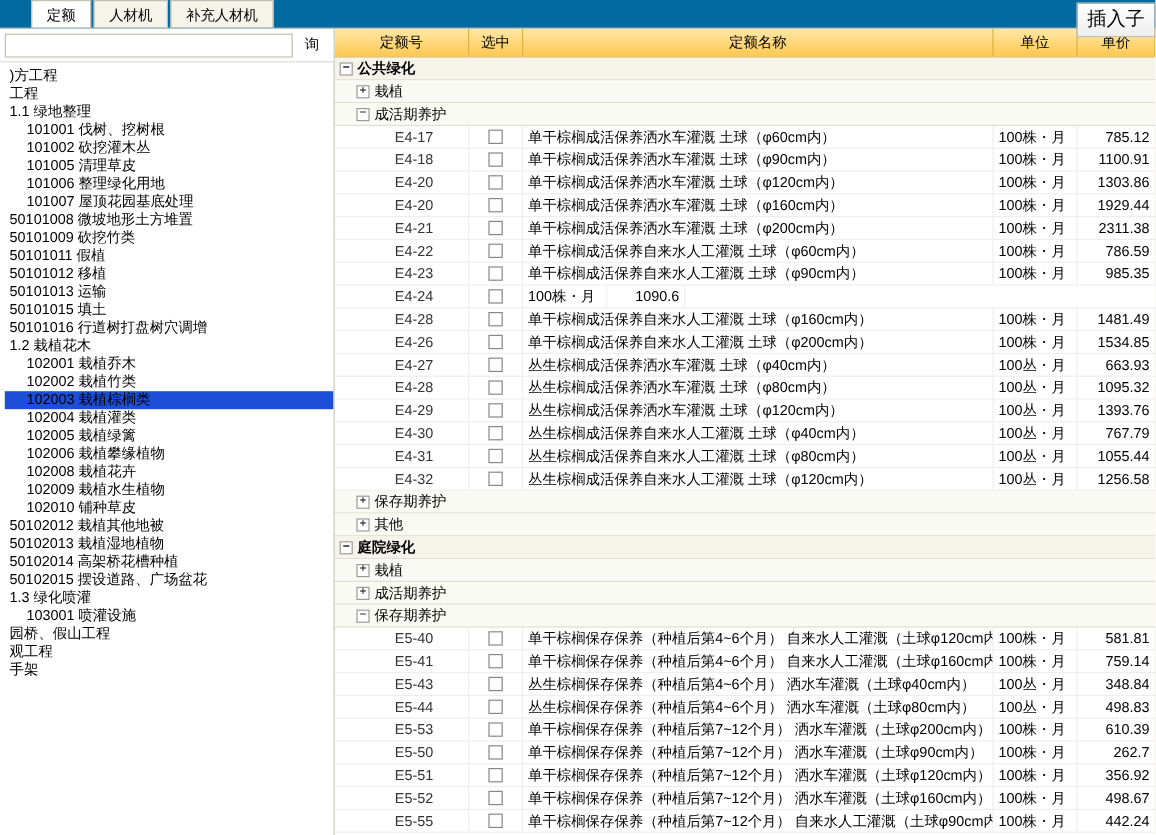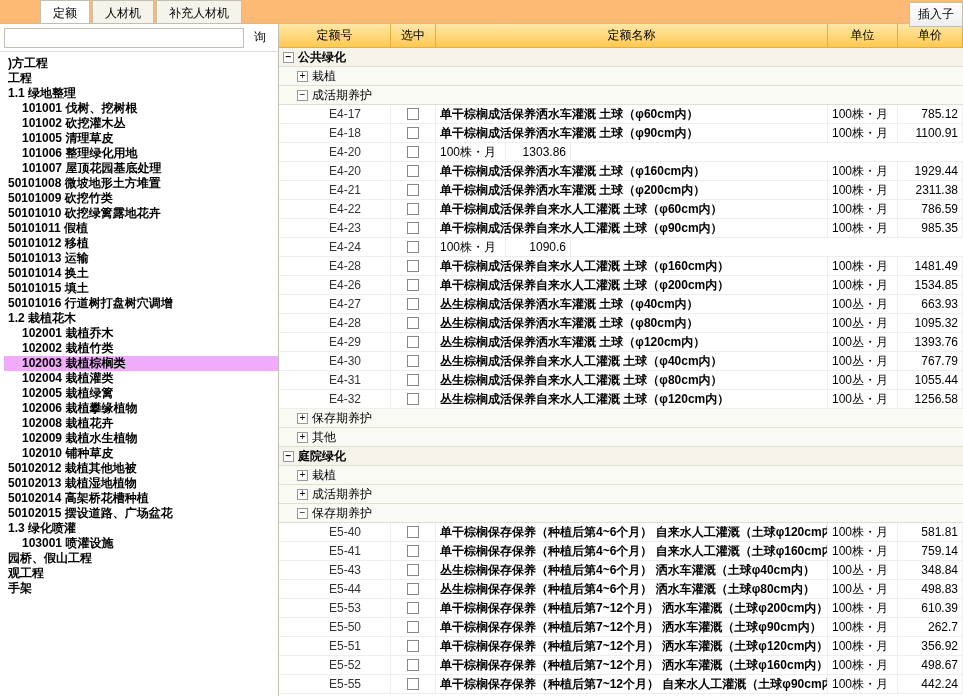--- a/index.html
+++ b/index.html
@@ -1,32 +1,32 @@
 <!DOCTYPE html>
 <html><head>
 <meta charset="utf-8">
 <style>
 * { box-sizing: border-box; margin: 0; padding: 0; }
 body { font-family: "SimSun", "宋体", sans-serif; font-size: 12px; background: #f5f3ea; width: 963px; height: 696px; overflow: hidden; color: #000; }
 
-.top-tabs { display: flex; height: 24px; background: #fdba74; border-bottom: 1px solid #c0c0b0; padding-left: 40px; }
+.top-tabs { display: flex; height: 24px; background: #0369a1; border-bottom: 1px solid #c0c0b0; padding-left: 26px; }
 .top-tab { padding: 4px 12px; border: 1px solid #c0c0b0; border-bottom: none; background: #f5f3ea; margin-right: 2px; cursor: pointer; font-size: 12px; }
 .top-tab.active { background: #fff; }
 
-.insert-btn { position: absolute; right: 0; top: 2px; padding: 3px 8px; border: 1px solid #c0c0b0; background: linear-gradient(#fff,#eee); cursor: pointer; font-size: 12px; }
+.insert-btn { position: absolute; right: 0; top: 2px; padding: 3px 8px; border: 1px solid #c0c0b0; background: linear-gradient(#fff,#eee); cursor: pointer; font-size: 16px; }
 
 .main-area { display: flex; height: calc(100% - 24px); }
 
 .left-pane { width: 279px; background: #fff; border-right: 1px solid #c0c0b0; overflow: hidden; display: flex; flex-direction: column; }
 .search-bar { height: 28px; border-bottom: 1px solid #ddd; display: flex; align-items: center; padding: 0 4px; }
 .search-input { flex: 1; border: 1px solid #c0c0b0; padding: 2px; font-size: 12px; }
 .search-btn { padding: 2px 8px; margin-left: 2px; cursor: pointer; font-size: 12px; }
-.tree { padding: 4px 0 0 4px; overflow-y: auto; flex: 1; line-height: 15px; font-weight: bold; }
+.tree { padding: 4px 0 0 4px; overflow-y: auto; flex: 1; line-height: 15px; }
 .tree-item { white-space: nowrap; padding: 0; cursor: pointer; }
-.tree-item.selected { background: #f0abfc; }
+.tree-item.selected { background: #1d4ed8; }
 .tree-item.i1 { padding-left: 4px; }
 .tree-item.i2 { padding-left: 18px; }
 
 .right-pane { flex: 1; background: #fff; overflow: hidden; display: flex; flex-direction: column; }
 .grid-header { display: flex; height: 24px; background: linear-gradient(#ffe8a8,#ffc850); border-bottom: 1px solid #e0b040; font-weight: normal; }
 .grid-header .hc { border-right: 1px solid #e0b040; display: flex; align-items: center; justify-content: center; }
 .hc.num { width: 112px; }
 .hc.sel { width: 45px; }
 .hc.name { flex: 1; }
 .hc.unit { width: 70px; }
@@ -36,21 +36,21 @@
 
 .group-row { display: flex; align-items: center; height: 19px; background: #f5f3ea; border-bottom: 1px solid #e0e0d0; padding-left: 4px; font-weight: bold; }
 .group-row .toggle { width: 11px; height: 11px; border: 1px solid #999; background: #fff; margin-right: 4px; display: flex; align-items: center; justify-content: center; font-size: 10px; line-height: 0; cursor: pointer; }
 .group-row.sub { font-weight: normal; background: #fafaf5; }
 .group-row.sub1 { padding-left: 18px; }
 
 .data-row { display: flex; height: 19px; border-bottom: 1px solid #eee; align-items: center; }
 .data-row .c { border-right: 1px solid #eee; height: 100%; display: flex; align-items: center; padding: 0 4px; overflow: hidden; white-space: nowrap; }
 .data-row .c.num { width: 112px; padding-left: 50px; color: #333; }
 .data-row .c.sel { width: 45px; justify-content: center; }
-.data-row .c.name { flex: 1; font-weight: bold; }
+.data-row .c.name { flex: 1; }
 .data-row .c.unit { width: 70px; }
 .data-row .c.price { width: 65px; justify-content: flex-end; }
 
 .cb { width: 12px; height: 12px; border: 1px solid #888; background: #fff; cursor: pointer; }
 </style>
 </head>
 <body>
 
 <div class="top-tabs">
   <div class="top-tab active">定额</div>
@@ -69,25 +69,23 @@
         <div class="tree-item i1">)方工程</div>
         <div class="tree-item i1">工程</div>
         <div class="tree-item i1">1.1  绿地整理</div>
         <div class="tree-item i2">101001   伐树、挖树根</div>
         <div class="tree-item i2">101002   砍挖灌木丛</div>
         <div class="tree-item i2">101005   清理草皮</div>
         <div class="tree-item i2">101006   整理绿化用地</div>
         <div class="tree-item i2">101007   屋顶花园基底处理</div>
         <div class="tree-item i1">50101008   微坡地形土方堆置</div>
         <div class="tree-item i1">50101009   砍挖竹类</div>
-        <div class="tree-item i1">50101010   砍挖绿篱露地花卉</div>
         <div class="tree-item i1">50101011   假植</div>
         <div class="tree-item i1">50101012   移植</div>
         <div class="tree-item i1">50101013   运输</div>
-        <div class="tree-item i1">50101014   换土</div>
         <div class="tree-item i1">50101015   填土</div>
         <div class="tree-item i1">50101016   行道树打盘树穴调增</div>
         <div class="tree-item i1">1.2  栽植花木</div>
         <div class="tree-item i2">102001   栽植乔木</div>
         <div class="tree-item i2">102002   栽植竹类</div>
         <div class="tree-item i2 selected">102003   栽植棕榈类</div>
         <div class="tree-item i2">102004   栽植灌类</div>
         <div class="tree-item i2">102005   栽植绿篱</div>
         <div class="tree-item i2">102006   栽植攀缘植物</div>
         <div class="tree-item i2">102008   栽植花卉</div>
@@ -142,20 +140,21 @@
           </div>
           <div class="c name">单干棕榈成活保养洒水车灌溉  土球（φ90cm内）</div>
           <div class="c unit">100株・月</div>
           <div class="c price">1100.91</div>
         </div>
         <div class="data-row">
           <div class="c num">E4-20</div>
           <div class="c sel">
             <div class="cb"></div>
           </div>
+          <div class="c name">单干棕榈成活保养洒水车灌溉  土球（φ120cm内）</div>
           <div class="c unit">100株・月</div>
           <div class="c price">1303.86</div>
         </div>
         <div class="data-row">
           <div class="c num">E4-20</div>
           <div class="c sel">
             <div class="cb"></div>
           </div>
           <div class="c name">单干棕榈成活保养洒水车灌溉  土球（φ160cm内）</div>
           <div class="c unit">100株・月</div>

